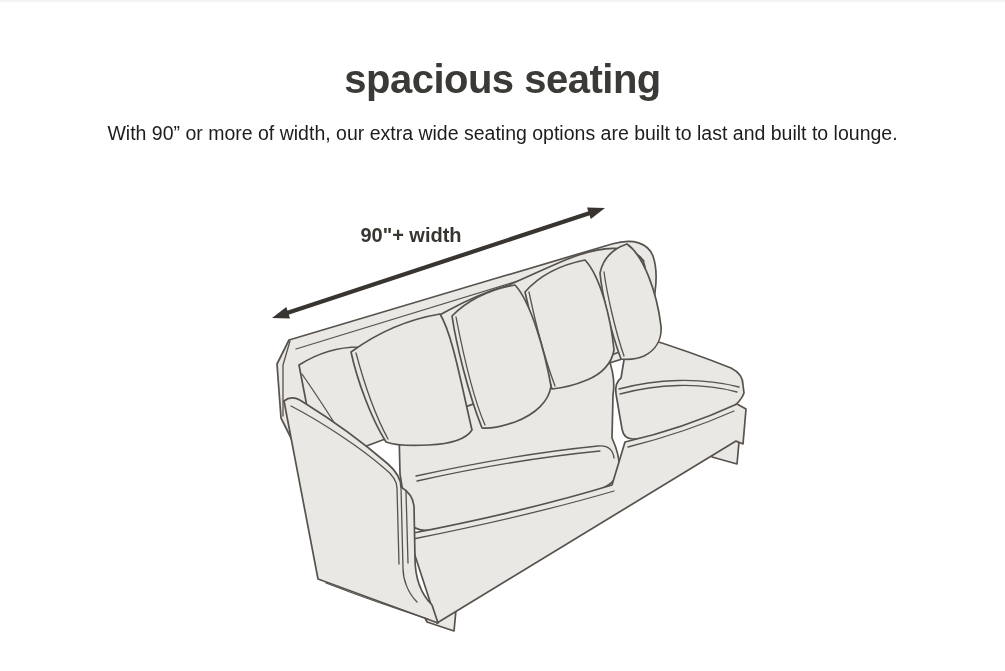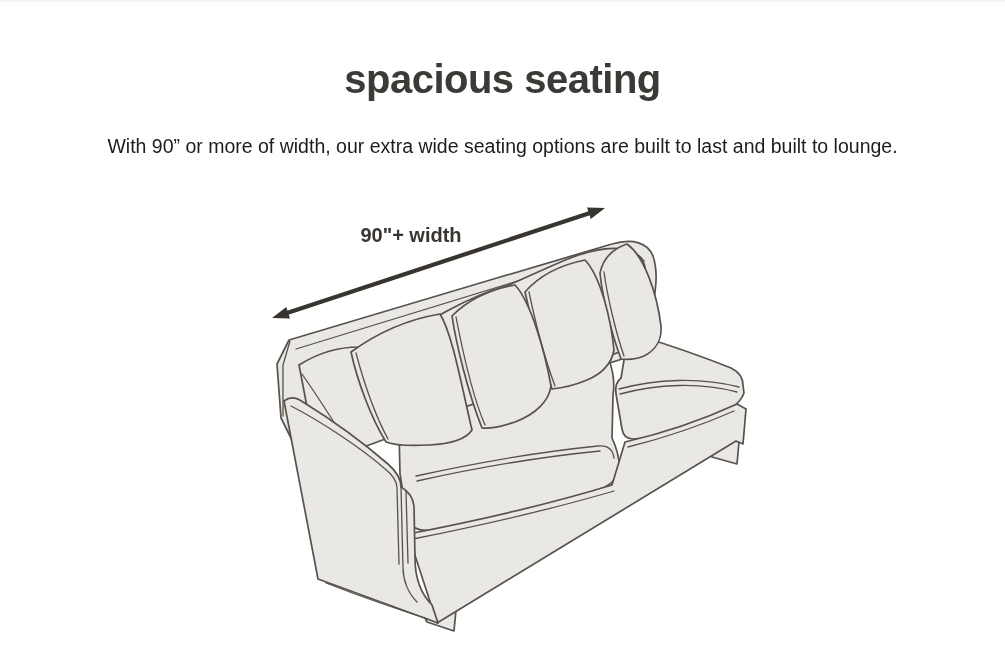--- a/index.html
+++ b/index.html
@@ -19,21 +19,21 @@
     overflow:hidden;
     margin:2px auto;
   }
   .title{
     position:absolute;top:55px;left:0;width:100%;
     margin:0;text-align:center;
     font-size:40px;font-weight:700;letter-spacing:-0.5px;
     color:var(--c-title);
   }
   .desc{
-    position:absolute;top:132px;left:0;width:100%;
+    position:absolute;top:119px;left:0;width:100%;
     margin:0;text-align:center;
     font-size:19.5px;line-height:25.5px;font-weight:400;
     color:var(--c-body);
   }
   .scene{position:absolute;top:0;left:0;}
   .sf{fill:var(--c-fill);stroke:var(--c-outline);stroke-width:1.7;stroke-linejoin:round;stroke-linecap:round;}
   .sl{fill:none;stroke:var(--c-outline);stroke-width:1.3;stroke-linejoin:round;stroke-linecap:round;}
   .al{stroke:var(--c-arrow);stroke-width:4.2;fill:none;stroke-linecap:butt;}
   .ah{fill:var(--c-arrow);stroke:none;}
   .dim-text{font-family:"Liberation Sans", sans-serif;font-size:20px;font-weight:700;fill:var(--c-arrow);}

